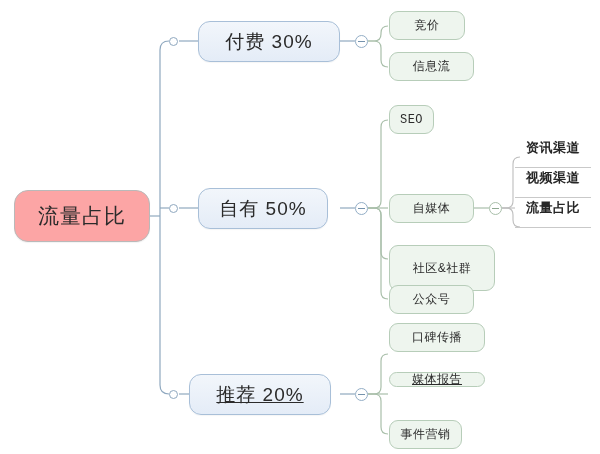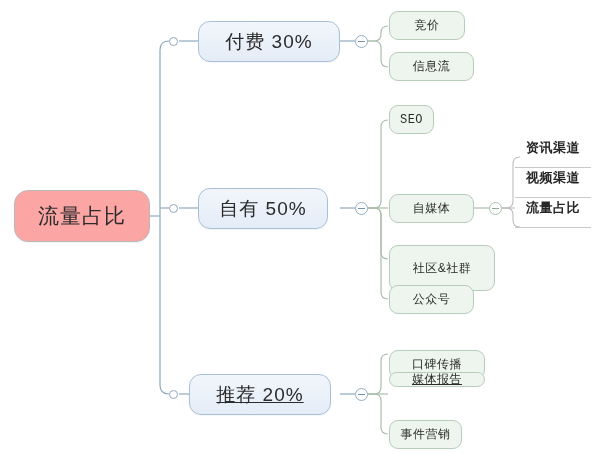--- a/index.html
+++ b/index.html
@@ -174,21 +174,21 @@
   <div class="node lvl2" style="left:389px;top:285px;width:85px;height:29px;">
     <span>公众号</span>
   </div>
 
   <div class="node lvl1" style="left:189px;top:374px;width:142px;height:41px;text-decoration:underline;">
     <span>推荐  20%</span>
   </div>
   <span class="toggle blue" style="left:355px;top:388px;">
     <i></i>
   </span>
-  <div class="node lvl2" style="left:389px;top:350px;width:96px;height:29px;">
+  <div class="node lvl2" style="left:389px;top:323px;width:96px;height:29px;">
     <span>口碑传播</span>
   </div>
   <div class="node lvl2" style="left:389px;top:372px;width:96px;height:15px;text-decoration:underline;">
     <span>媒体报告</span>
   </div>
   <div class="node lvl2" style="left:389px;top:420px;width:73px;height:29px;">
     <span>事件营销</span>
   </div>
 
 </div>

